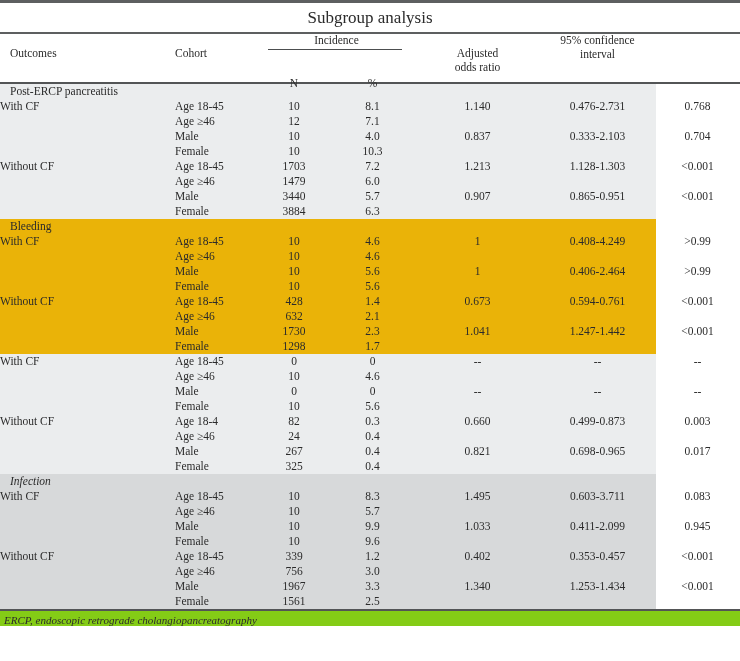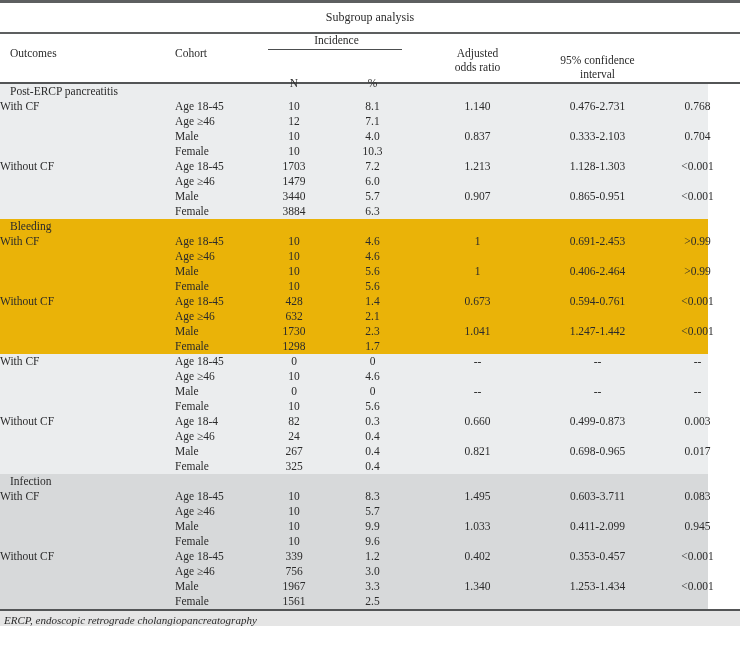--- a/index.html
+++ b/index.html
@@ -14,54 +14,54 @@
   }
   .table-frame { width: 740px; }
   .rule { background: #5d5f60; width: 740px; }
   .rule-top { height: 3px; }
   .rule-mid { height: 2px; }
   .rule-heavy { height: 2px; background: #535556; }
   .title-row {
     height: 29px;
     line-height: 29px;
     text-align: center;
-    font-size: 12px;
+    font-size: 17px;
     background: #ffffff;
     font-family: Liberation Serif, serif;
   }
   .grid {
     display: grid;
     grid-template-columns: 168px 90px 72px 85px 125px 115px 85px;
   }
   .header {
     height: 48px;
     background: #ffffff;
     grid-template-rows: 38px 26px;
     font-size: 11.5px;
   }
   .h-outcomes { grid-column: 1; grid-row: 1; padding: 13px 0 0 10px; }
   .h-cohort   { grid-column: 2; grid-row: 1; padding: 13px 0 0 7px; }
   .h-incidence { grid-column: 3 / span 2; grid-row: 1; text-align: center; }
   .inc-underline { border-bottom: 1.5px solid #4c4e4f; margin: 3px 13px 0 10px; height: 0; }
   .h-n   { grid-column: 3; grid-row: 2; text-align: center; padding-top: 5px; }
   .h-pct { grid-column: 4; grid-row: 2; text-align: center; padding-top: 5px; }
   .h-or  { grid-column: 5; grid-row: 1 / span 2; text-align: center; padding-top: 13px; line-height: 13.5px; }
-  .h-ci  { grid-column: 6; grid-row: 1 / span 2; text-align: center; padding-top: 20px; line-height: 13.5px; }
+  .h-ci  { grid-column: 6; grid-row: 1 / span 2; text-align: center; padding-top: 0; line-height: 13.5px; }
   .h-p   { grid-column: 7; grid-row: 1; text-align: center; padding-top: 13px; }
-  .section { width: 708px; }
+  .section { width: 656px; }
   .row { line-height: 15px; font-size: 11.5px; }
   .section-name { padding-left: 10px; }
   .c-outcome { white-space: nowrap; overflow: hidden; }
   .c-cohort  { padding-left: 7px; white-space: nowrap; }
   .c-n, .c-pct, .c-or, .c-ci, .c-p { text-align: center; white-space: nowrap; }
   .footnote {
     font-size: 11px;
     font-style: italic;
     padding: 3px 0 0 4px;
-    background: #e5e5e5;
+    background: #84cc16;
   }
 </style>
 </head>
 <body>
 
 <div class="table-frame">
   <div class="rule rule-top"></div>
   <div class="title-row">Subgroup analysis</div>
   <div class="rule rule-mid"></div>
 
@@ -167,21 +167,21 @@
       <div class="section" style="background: #eab308;">
     <div class="grid row">
       <div class="section-name" style="grid-column: 1 / span 7;">Bleeding</div>
     </div>
   <div class="grid row">
     <div class="c-outcome">With CF</div>
     <div class="c-cohort">Age 18-45</div>
     <div class="c-n">10</div>
     <div class="c-pct">4.6</div>
     <div class="c-or">1</div>
-    <div class="c-ci">0.691-2.453</div>
+    <div class="c-ci">0.408-4.249</div>
     <div class="c-p">&gt;0.99</div>
   </div>
         <div class="grid row">
     <div class="c-outcome"></div>
     <div class="c-cohort">Age ≥46</div>
     <div class="c-n">10</div>
     <div class="c-pct">4.6</div>
     <div class="c-or"></div>
     <div class="c-ci"></div>
     <div class="c-p"></div>
@@ -310,21 +310,21 @@
     <div class="c-cohort">Female</div>
     <div class="c-n">325</div>
     <div class="c-pct">0.4</div>
     <div class="c-or"></div>
     <div class="c-ci"></div>
     <div class="c-p"></div>
   </div>
       </div>
       <div class="section" style="background: rgb(215, 217, 218);">
     <div class="grid row">
-      <div class="section-name" style="grid-column: 1 / span 7;">Infection</div>
+      <div class="section-name" style="grid-column: 1 / span 7; font-style: italic;">Infection</div>
     </div>
   <div class="grid row">
     <div class="c-outcome">With CF</div>
     <div class="c-cohort">Age 18-45</div>
     <div class="c-n">10</div>
     <div class="c-pct">8.3</div>
     <div class="c-or">1.495</div>
     <div class="c-ci">0.603-3.711</div>
     <div class="c-p">0.083</div>
   </div>

